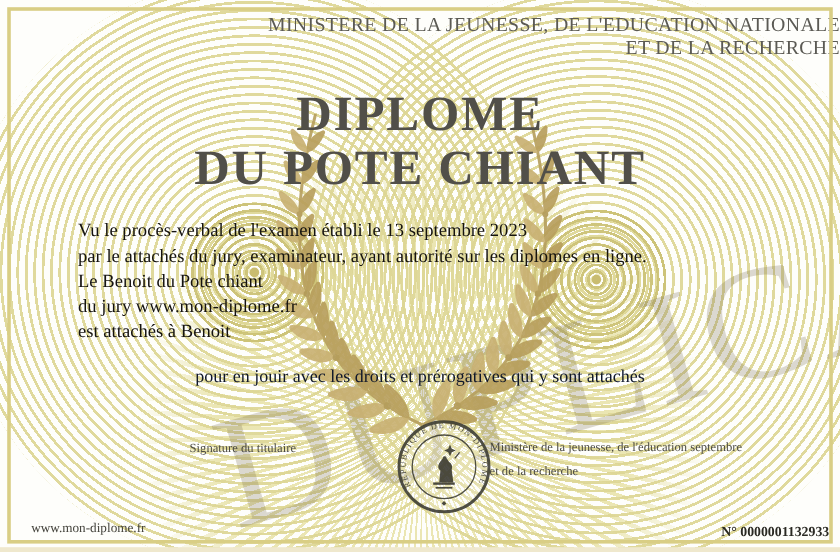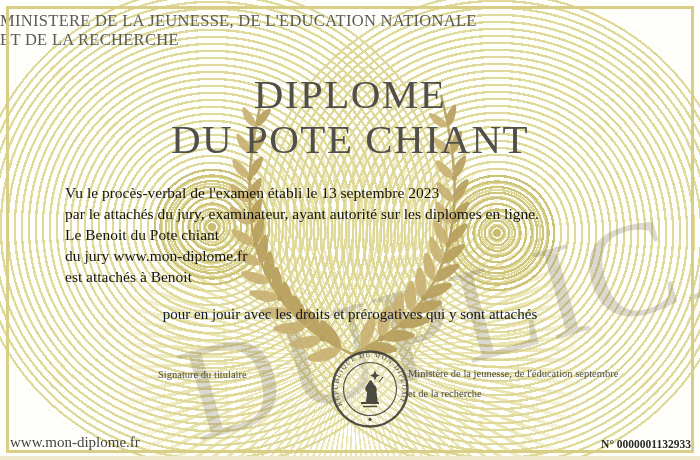--- a/index.html
+++ b/index.html
@@ -39,29 +39,29 @@
     font-size:135px;line-height:135px;letter-spacing:4px;white-space:nowrap;
     color:rgba(125,115,88,.27);
     transform:rotate(-16deg);transform-origin:0 108px;
     font-family:"Liberation Serif","DejaVu Serif",serif;
   }
   
   .wreath-svg{position:absolute;left:0;top:0;z-index:3;pointer-events:none;}
   .seal{position:absolute;left:328px;top:344px;z-index:6;}
   
   .txt{position:absolute;z-index:5;}
-  .ministry-header{top:11px;left:0;width:100%;text-align:left;
+  .ministry-header{top:11px;left:0;width:100%;text-align:right;
     font-size:16.5px;line-height:19px;color:#5b5a54;letter-spacing:.3px;}
   .cert-title{top:72px;left:0;width:100%;text-align:center;
-    font-size:41px;line-height:45px;color:#514f49;letter-spacing:1.5px;}
+    font-size:41px;line-height:45px;color:#514f49;letter-spacing:1.5px;font-weight:bold;}
   .body-block{left:65px;top:182px;font-size:15.5px;line-height:21px;color:#15130f;}
   .grant-line{top:306px;left:0;width:100%;text-align:center;font-size:15px;color:#0f172a;}
   .sig-label{left:158px;top:369px;font-size:10.5px;color:#4c4b44;}
   .issuer-block{left:408px;top:364px;font-size:10.5px;line-height:20px;color:#4c4b44;}
-  .website{left:10px;top:434px;font-size:15px;color:#44433c;}
+  .website{left:10px;top:434px;font-size:11px;color:#44433c;padding-left:16px;}
   .serial{right:9px;top:438px;font-size:11.5px;color:#2a2923;font-weight:600;}
   
   .frame{position:absolute;left:6px;top:6px;right:6px;bottom:7px;
     border:3px solid #d9ce85;z-index:8;pointer-events:none;}
   .bottom-strip{position:absolute;left:0;right:0;bottom:0;height:4px;background:#efe8cd;z-index:9;}
 </style>
 </head>
 <body>
 
 <div class="page">

